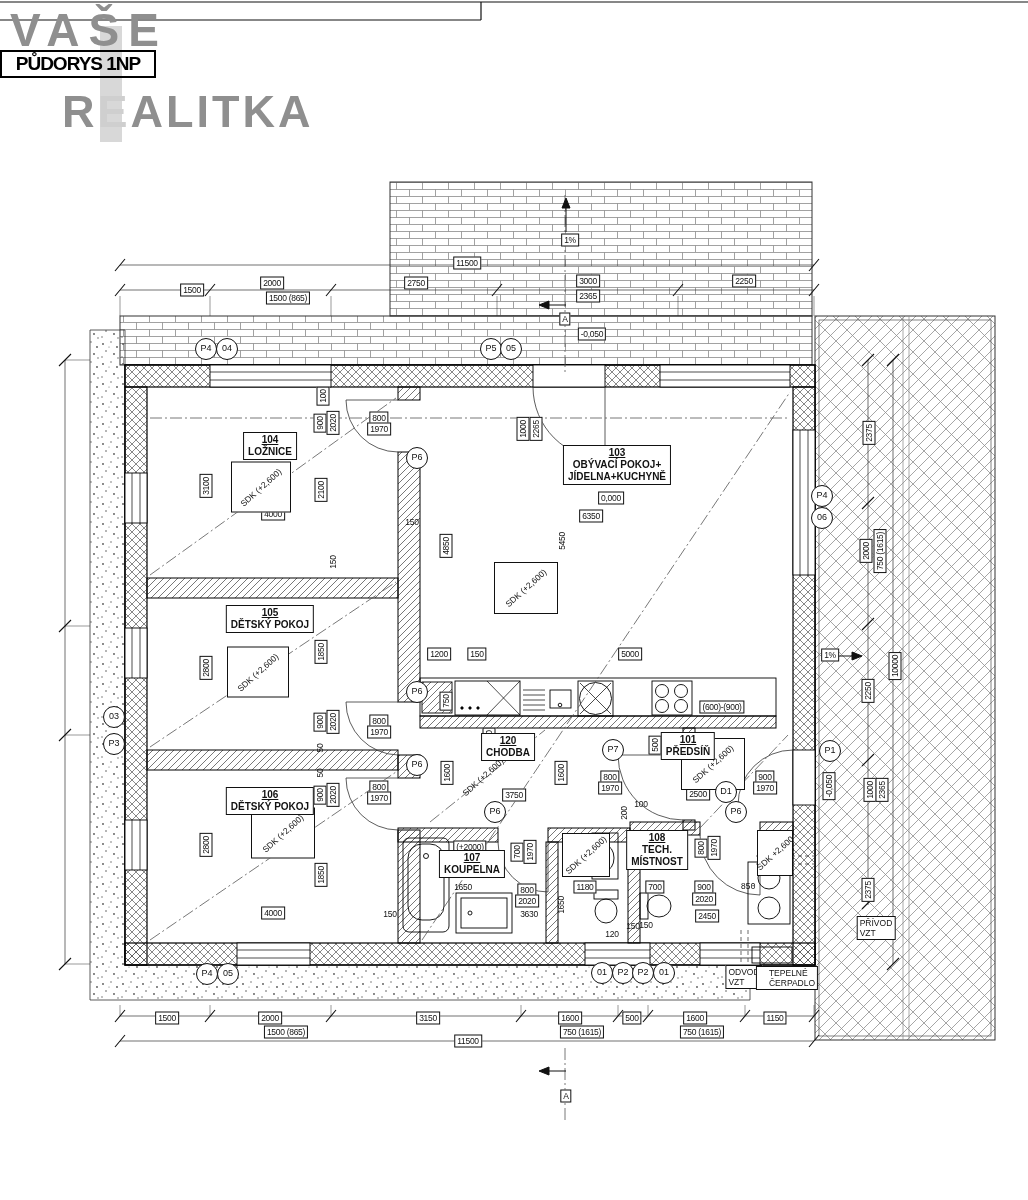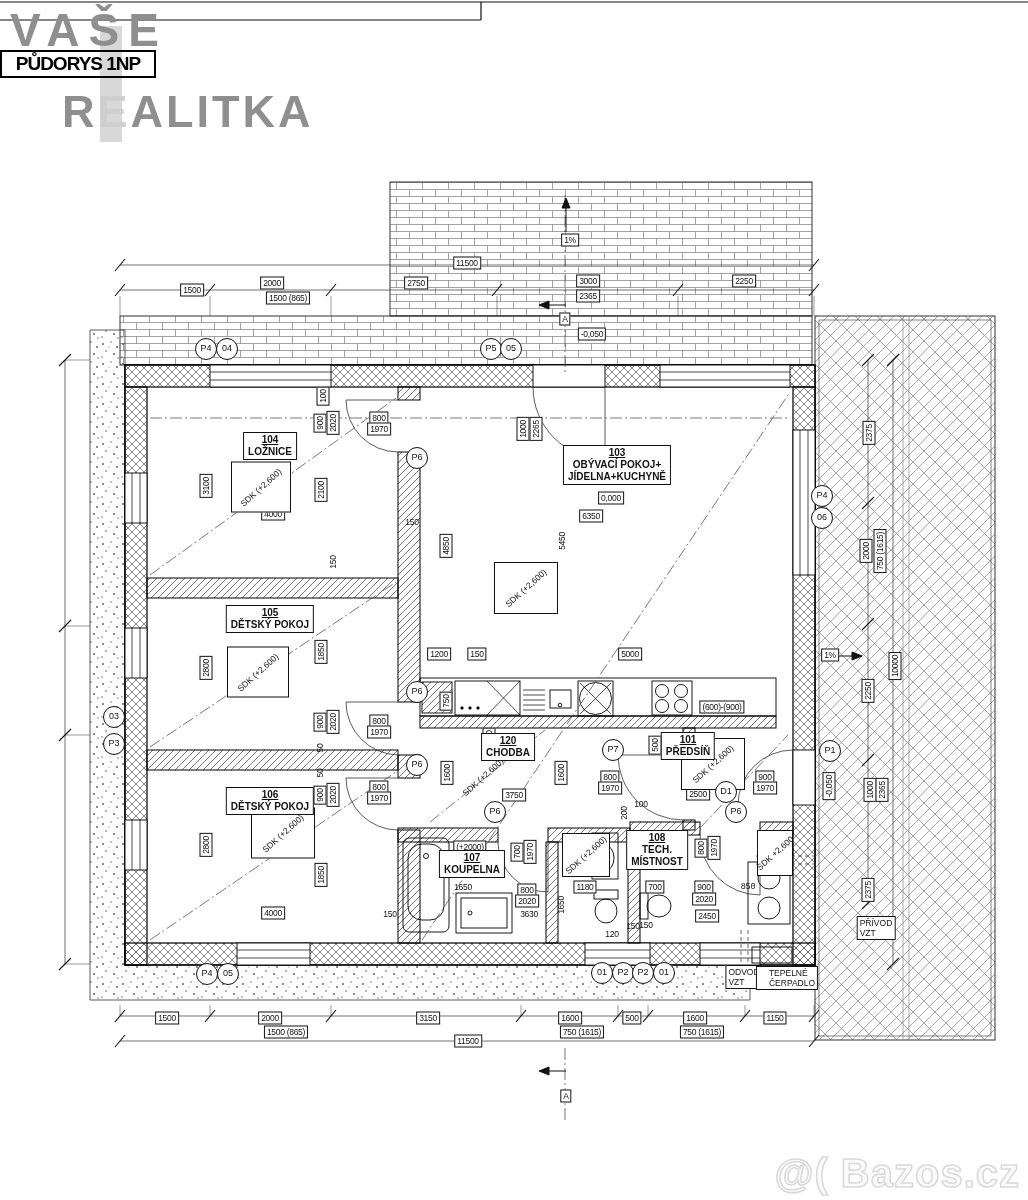--- a/index.html
+++ b/index.html
@@ -406,14 +406,13 @@
       <div class="note" style="left: 787px; top: 978px; padding-left: 12px;">
         <div>TEPELNÉ</div>
         <div>ČERPADLO</div>
       </div>
       <div class="note" style="left: 876px; top: 920px; margin-top: 8px;">
         <div>PŘÍVOD</div>
         <div>VZT</div>
       </div>
     </div>
 
-  <div id="wm">@( Bazos.cz</div>
 </div>
 
 </body></html>

